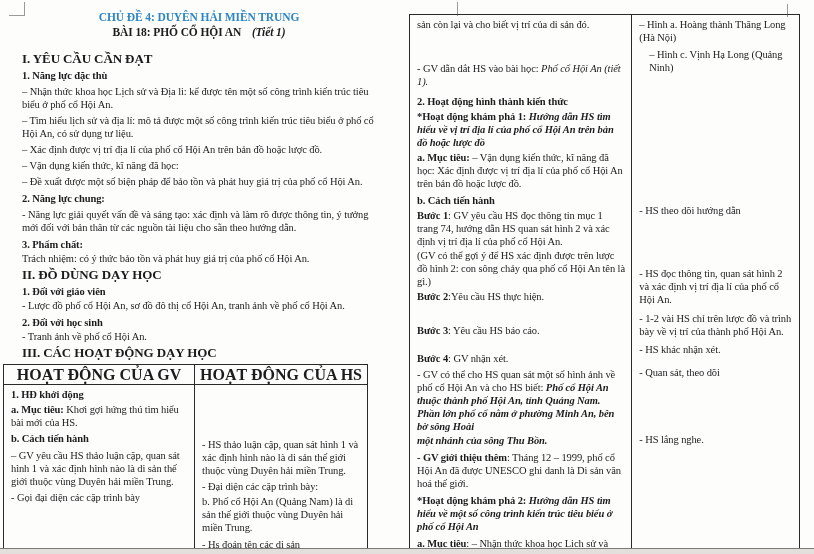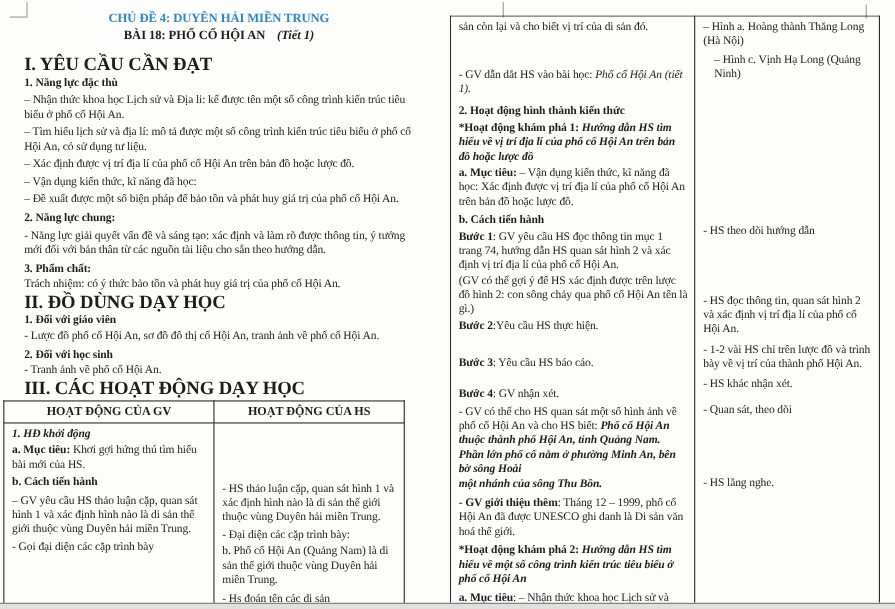--- a/index.html
+++ b/index.html
@@ -15,28 +15,28 @@
   }
   .page { position:absolute; overflow:hidden; }
   #page1 { left:0; top:0; width:398px; height:552px; }
   #page2 { left:409px; top:14px; width:391px; height:534px; }
   .body-text { padding:10px 22px 0 22px; }
   .doc-title { text-align:center; font-weight:bold; font-size:11.5px; line-height:15px; }
   .doc-title .it { font-style:italic; }
   .para { margin-top:3px; }
   .para .b { font-weight:bold; }
   .para .i { font-style:italic; }
-  .para.head { font-weight:bold; font-size:17px; margin-top:5px; }
+  .para.head { font-weight:bold; font-size:13px; margin-top:5px; }
   .para.sub { font-weight:bold; margin-top:4px; }
   table.act { border-collapse:collapse; table-layout:fixed; }
   #page1 table.act { width:365px; margin-left:-19px; margin-top:5px; }
   #page2 table.act { width:391px; }
   table.act, table.act th, table.act td { border:1px solid #2a2a2a; }
   table.act th {
-    font-size:11px; font-weight:bold; text-align:center;
+    font-size:16px; font-weight:bold; text-align:center;
     height:20px; padding:1px 2px; letter-spacing:0;
   }
   table.act td { vertical-align:top; padding:3px 6px 3px 7px; }
   #page1 td.col-gv { width:52.5%; }
   #page1 td.col-hs { width:47.5%; }
   #page2 td.col-gv { width:57%; }
   #page2 td.col-hs { width:43%; }
   .crop { position:absolute; background:#9a9a9a; }
   .bottom-strip {
     position:absolute; left:0; right:0; bottom:0; height:6px;
@@ -78,21 +78,21 @@
         <p class="para head" style="margin-top: 3px;"><span class="b">III. CÁC HOẠT ĐỘNG DẠY HỌC</span></p>
       </div>
     <table class="act">
       <tbody>
           <tr>
         <th style="width:52.5%;">HOẠT ĐỘNG CỦA GV</th>
         <th>HOẠT ĐỘNG CỦA HS</th>
       </tr>
       <tr>
         <td class="col-gv">
-              <p class="para" style="margin-top: 0px; font-style: italic;"><span class="b">1. HĐ  khởi động</span></p>
+              <p class="para" style="margin-top: 0px;"><span class="b">1. HĐ  khởi động</span></p>
               <p class="para" style="margin-top: 2px;"><span class="b">a. Mục tiêu:</span><span> Khơi gợi hứng thú tìm hiểu bài mới của HS.</span></p>
               <p class="para" style="margin-top: 3px;"><span class="b">b. Cách tiến hành</span></p>
               <p class="para" style="margin-top: 4px;"><span>– GV yêu cầu HS thảo luận cặp, quan sát hình 1 và xác định hình nào là di sản thế giới thuộc vùng Duyên hải miền Trung.</span></p>
               <p class="para" style="margin-top: 3px;"><span>- Gọi đại diện các cặp trình bày</span></p>
             </td>
         <td class="col-hs">
               <p class="para" style="margin-top: 50px;"><span>- HS thảo luận cặp, quan sát hình 1 và xác định hình nào là di sản thế giới thuộc vùng Duyên hải miền Trung.</span></p>
               <p class="para" style="margin-top: 3px;"><span>- Đại diện các cặp  trình bày:</span></p>
               <p class="para" style="margin-top: 2px;"><span>b. Phố cổ Hội An (Quảng Nam) là di sản thế giới thuộc vùng Duyên hải miền Trung.</span></p>
               <p class="para" style="margin-top: 4px;"><span>- Hs đoán tên các di sản</span></p>

